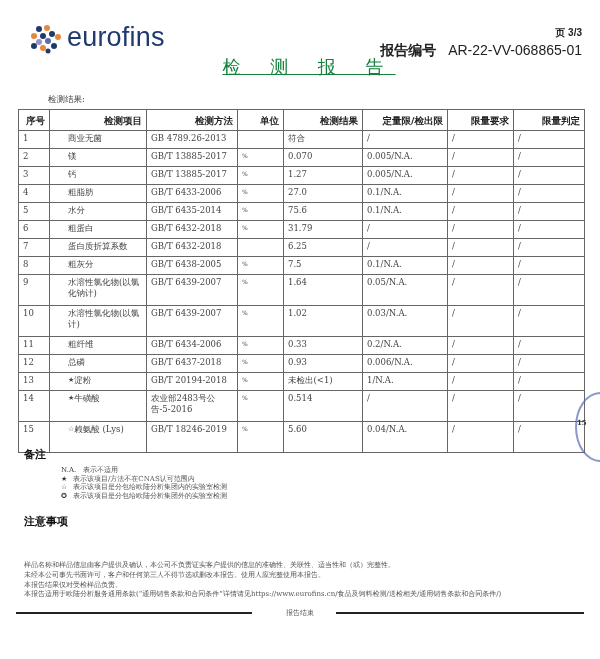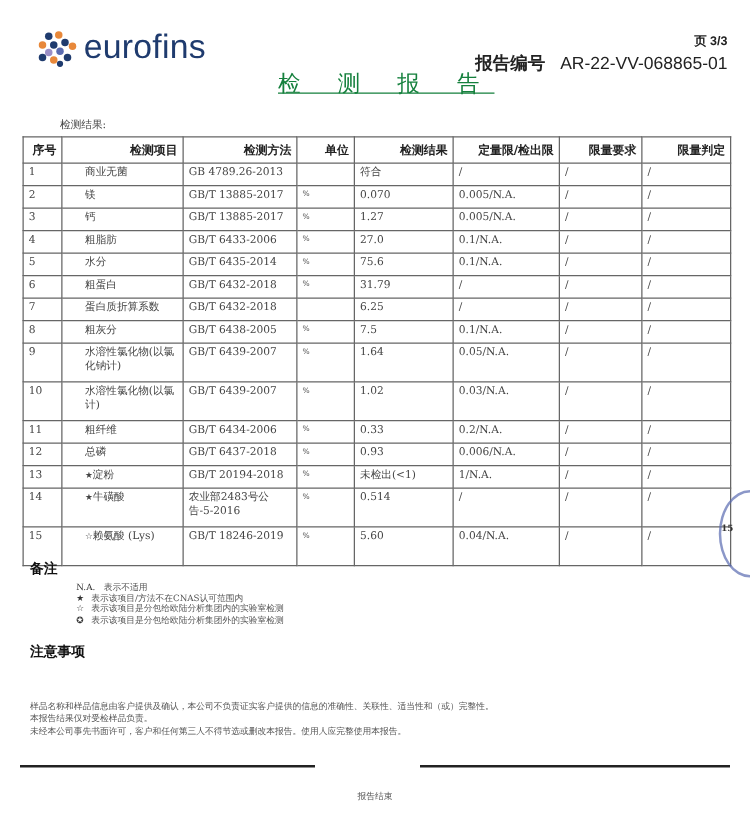--- a/index.html
+++ b/index.html
@@ -27,21 +27,21 @@
   .mark { font-size: 7px; vertical-align: top; }
 
   .notes-title { position: absolute; left: 24px; top: 447px; font-family: "DejaVu Sans", sans-serif; font-weight: bold; font-size: 11px; color: #111; }
   .notes { position: absolute; left: 24px; top: 466px; font-size: 7px; color: #555; line-height: 8.5px; }
   .notes .sym { display: inline-block; width: 12px; color: #333; margin-left: 37px; }
 
   .att-title { position: absolute; left: 24px; top: 514px; font-family: "DejaVu Sans", sans-serif; font-weight: bold; font-size: 11px; color: #111; }
   .att { position: absolute; left: 24px; top: 534px; width: 560px; font-size: 7px; color: #555; line-height: 9.8px; margin-top: 27px; }
 
   .end-line { position: absolute; top: 612px; height: 2px; background: #222; }
-  .end-text { position: absolute; left: 0; width: 600px; top: 632px; text-align: center; font-size: 7px; color: #555; }
+  .end-text { position: absolute; left: 0; width: 600px; top: 608px; text-align: center; font-size: 7px; color: #555; }
 
   .stamp { position: absolute; left: 575px; top: 392px; width: 50px; height: 70px; border: 2px solid #5a6bb0; border-radius: 50%; opacity: 0.7; }
   .stamp-num { position: absolute; left: 577px; top: 418px; font-size: 7px; font-weight: bold; color: #333; }
 </style>
 </head>
 <body>
 
 <div class="logo">
   <svg viewBox="0 0 34 30">
     <circle cx="9" cy="5" r="3" fill="#1f3b6e"></circle>
@@ -251,22 +251,23 @@
 <div class="notes">
   <div><span class="sym" style="width:22px">N.A.</span><span>表示不适用</span></div>
   <div><span class="sym">★</span><span>表示该项目/方法不在CNAS认可范围内</span></div>
   <div><span class="sym">☆</span><span>表示该项目是分包给欧陆分析集团内的实验室检测</span></div>
   <div><span class="sym">✪</span><span>表示该项目是分包给欧陆分析集团外的实验室检测</span></div>
 </div>
 
 <div class="att-title">注意事项</div>
 <div class="att">
   <div>样品名称和样品信息由客户提供及确认，本公司不负责证实客户提供的信息的准确性、关联性、适当性和（或）完整性。</div>
+  <div>未经本公司事先书面许可，客户和任何第三人不得节选或删改本报告。使用人应完整使用本报告。</div>
   <div>本报告结果仅对受检样品负责。</div>
-  <div>未经本公司事先书面许可，客户和任何第三人不得节选或删改本报告。使用人应完整使用本报告。</div>
+  <div>本报告适用于欧陆分析服务通用条款(“通用销售条款和合同条件”详情请见https://www.eurofins.cn/食品及饲料检测/送检相关/通用销售条款和合同条件/)</div>
 </div>
 
 <div class="end-line" style="left:16px;width:236px"></div>
 <div class="end-text">报告结束</div>
 <div class="end-line" style="left:336px;width:248px"></div>
 
 <div class="stamp"></div>
 <div class="stamp-num">15</div>
 
 </body></html>

